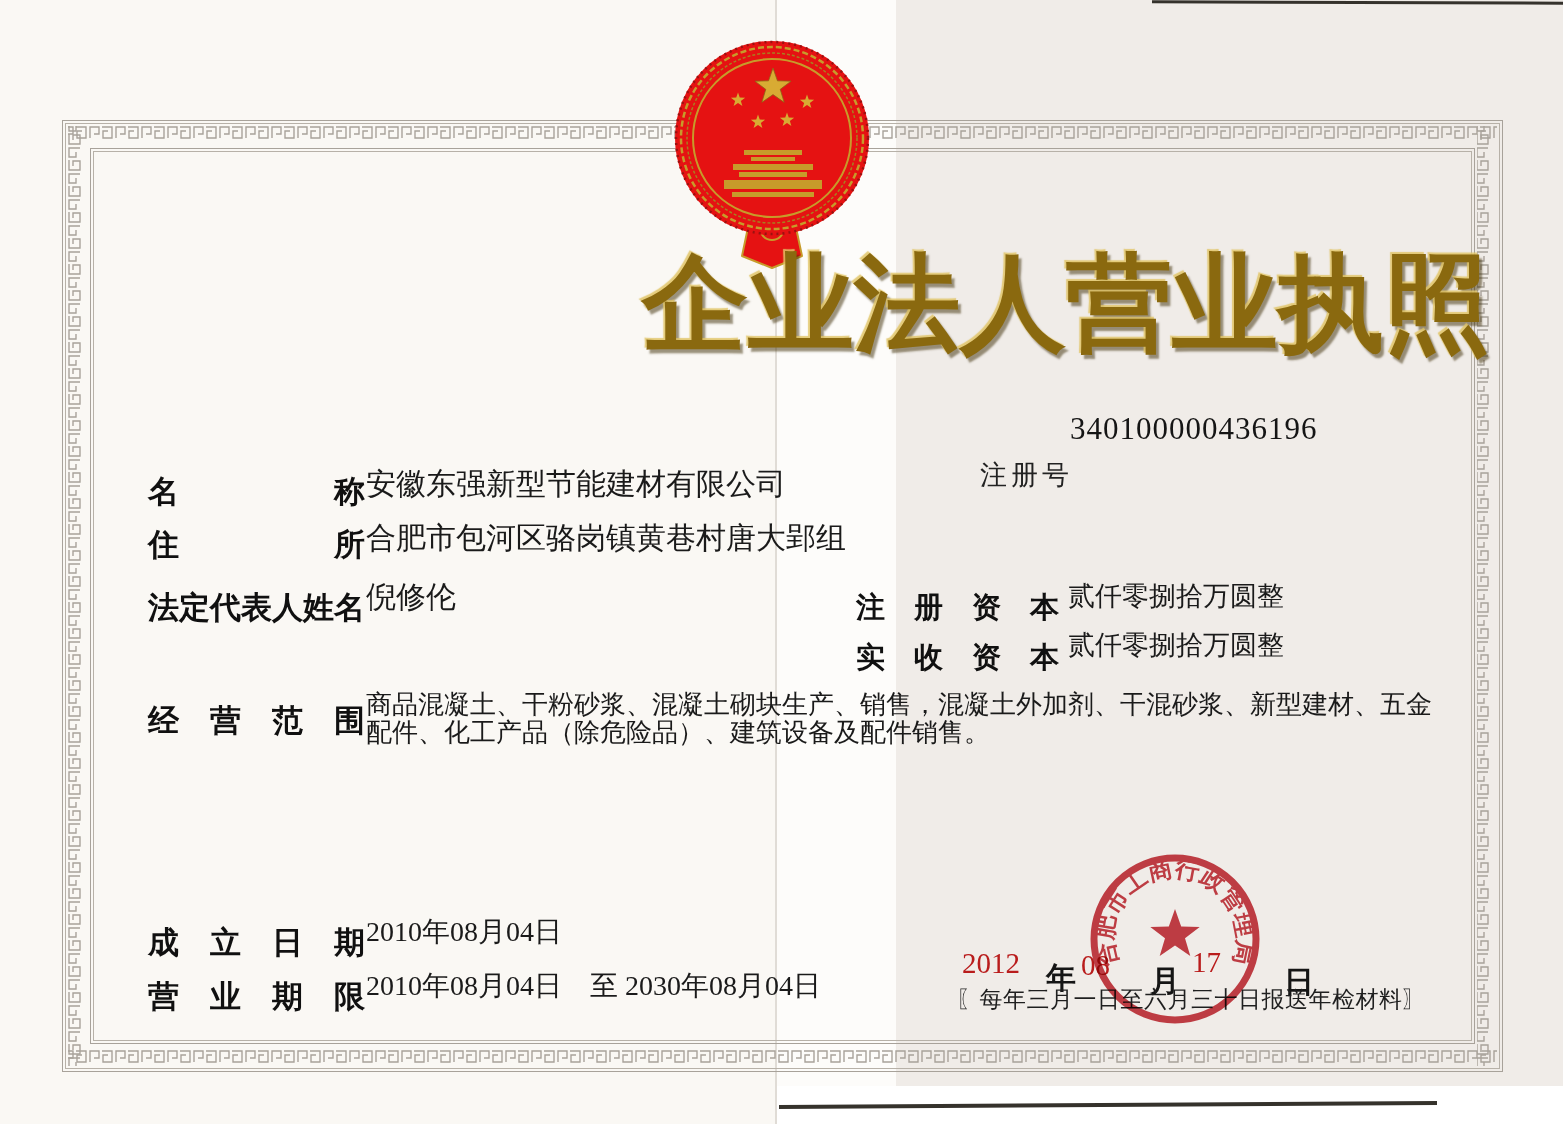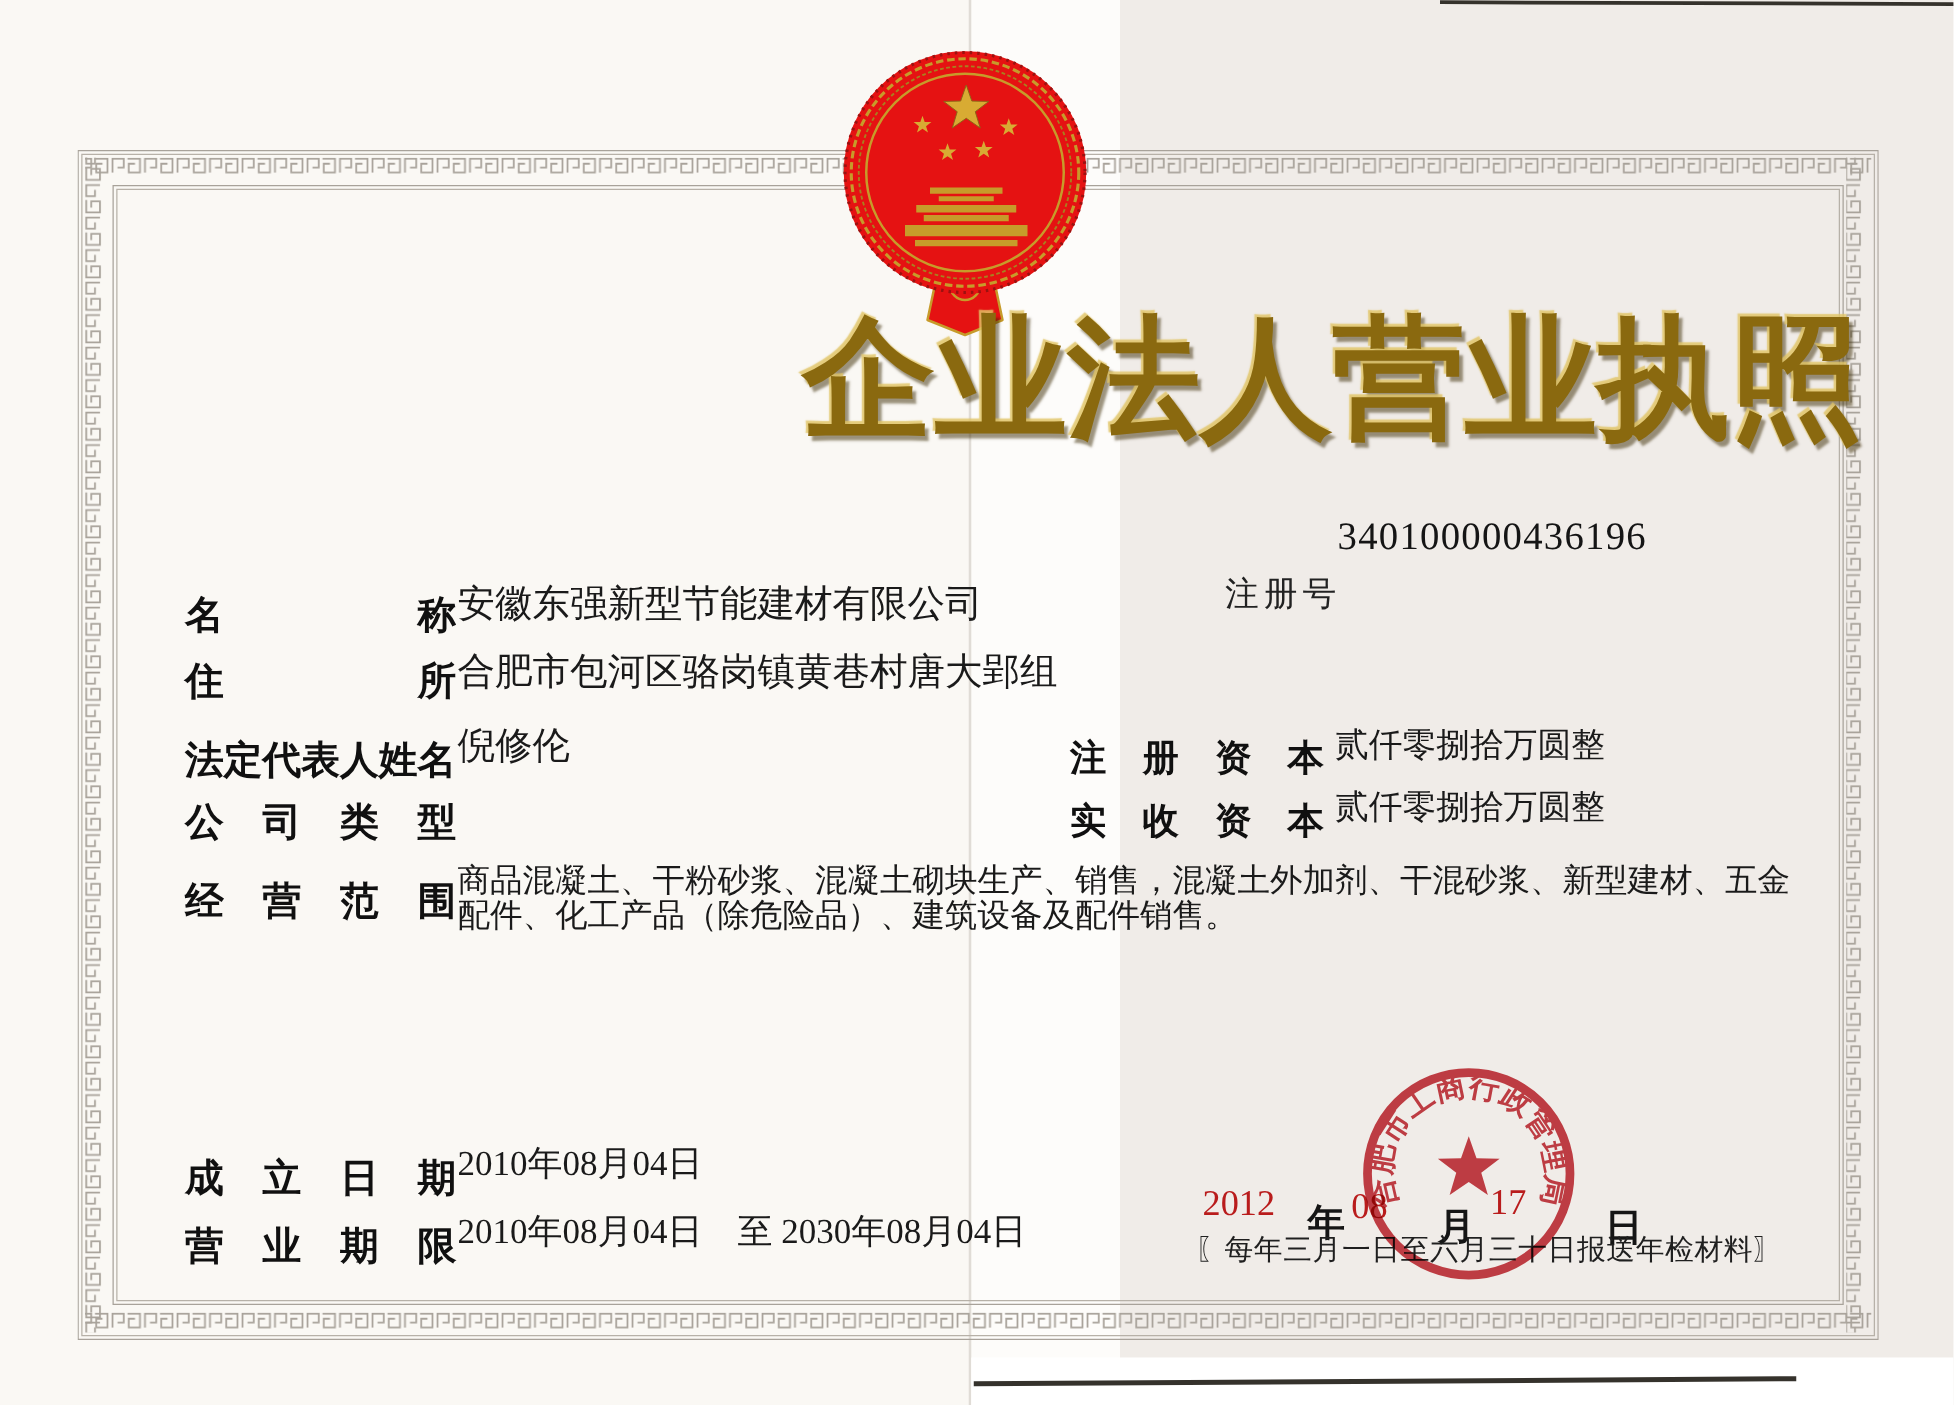--- a/index.html
+++ b/index.html
@@ -129,21 +129,20 @@
 
   <div class="abs lab l1">名　　　　　称</div>
   <div class="abs val v1">安徽东强新型节能建材有限公司</div>
 
   <div class="abs lab l2">住　　　　　所</div>
   <div class="abs val v2">合肥市包河区骆岗镇黄巷村唐大郢组</div>
 
   <div class="abs lab l3">法定代表人姓名</div>
   <div class="abs val v3">倪修伦</div>
 
-  <div class="abs lab l4">公　司　类　型</div>
 
   <div class="abs lab l5">经　营　范　围</div>
   <div class="abs val v5">商品混凝土、干粉砂浆、混凝土砌块生产、销售，混凝土外加剂、干混砂浆、新型建材、五金配件、化工产品（除危险品）、建筑设备及配件销售。</div>
 
   <div class="abs lab rlab rl1">注　册　资　本</div>
   <div class="abs val rval rv1">贰仟零捌拾万圆整</div>
 
   <div class="abs lab rlab rl2">实　收　资　本</div>
   <div class="abs val rval rv2">贰仟零捌拾万圆整</div>
 

